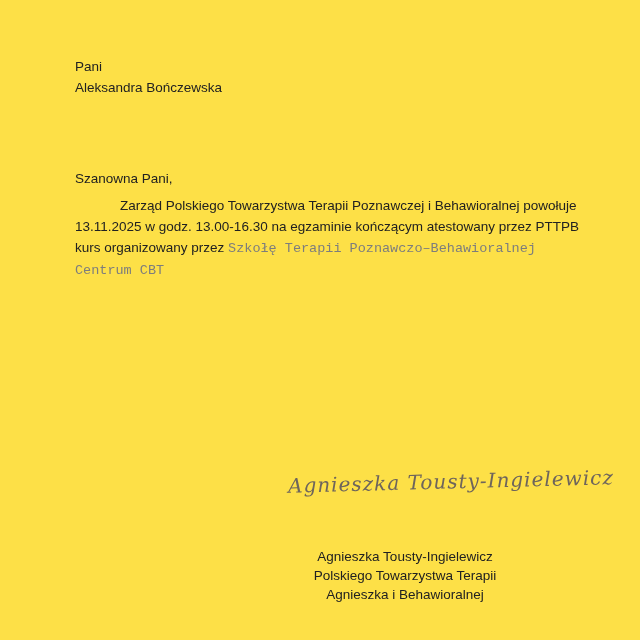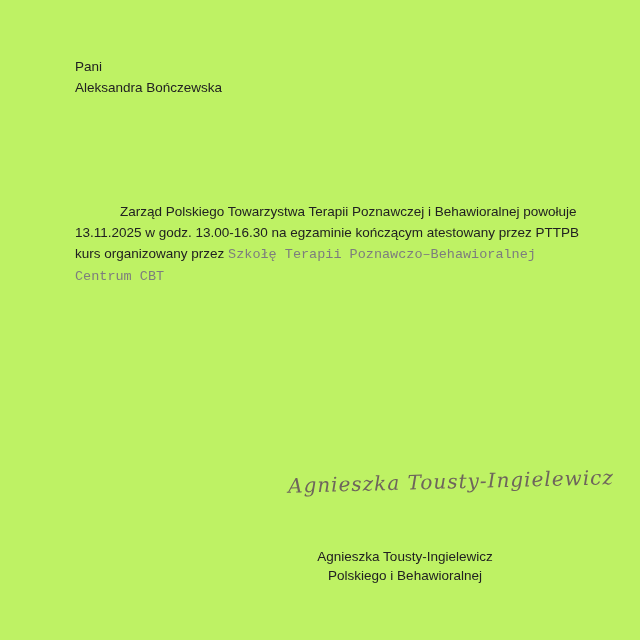--- a/index.html
+++ b/index.html
@@ -4,41 +4,41 @@
 <style>
   html, body {
     margin: 0;
     padding: 0;
     background: #ffffff;
   }
   .page {
     position: relative;
     width: 640px;
     height: 640px;
-    background: #bef264;
+    background: #fde047;
     font-family: "Liberation Sans", sans-serif;
     font-size: 13.5px;
     line-height: 21px;
     color: #212121;
     overflow: hidden;
   }
   .recipient-block {
     position: absolute;
     left: 75px;
     top: 56px;
   }
   .salutation {
     position: absolute;
     left: 75px;
     top: 168px;
   }
   .body-paragraph {
     position: absolute;
     left: 75px;
-    top: 201px;
+    top: 195px;
     width: 510px;
   }
   .body-line { white-space: pre-wrap; }
   .indent { padding-left: 45px; }
   .muted { color: #7d7d7d; font-family: Liberation Mono, monospace; }
   .closing-phrase {
     position: absolute;
     left: 340px;
     top: 433px;
   }
@@ -67,28 +67,30 @@
 </head>
 <body>
 
 <div class="page">
 
   <div class="recipient-block">
     <div>Pani</div>
     <div>Aleksandra Bończewska</div>
   </div>
 
+  <div class="salutation">Szanowna Pani,</div>
 
   <div class="body-paragraph">
     <div class="body-line indent">Zarząd Polskiego Towarzystwa Terapii Poznawczej i Behawioralnej powołuje</div>
     <div class="body-line">13.11.2025 w godz. 13.00-16.30 na egzaminie kończącym atestowany przez PTTPB</div>
     <div class="body-line"><span>kurs organizowany przez </span><span class="muted">Szkołę Terapii Poznawczo–Behawioralnej Centrum CBT</span></div>
   </div>
 
 
   <div class="signature-handwritten">Agnieszka Tousty-Ingielewicz</div>
 
   <div class="signature-block">
     <div>Agnieszka Tousty-Ingielewicz</div>
-    <div>Polskiego i Behawioralnej</div>
+    <div>Polskiego Towarzystwa Terapii</div>
+    <div>Agnieszka i Behawioralnej</div>
   </div>
 
 </div>
 
 </body></html>

